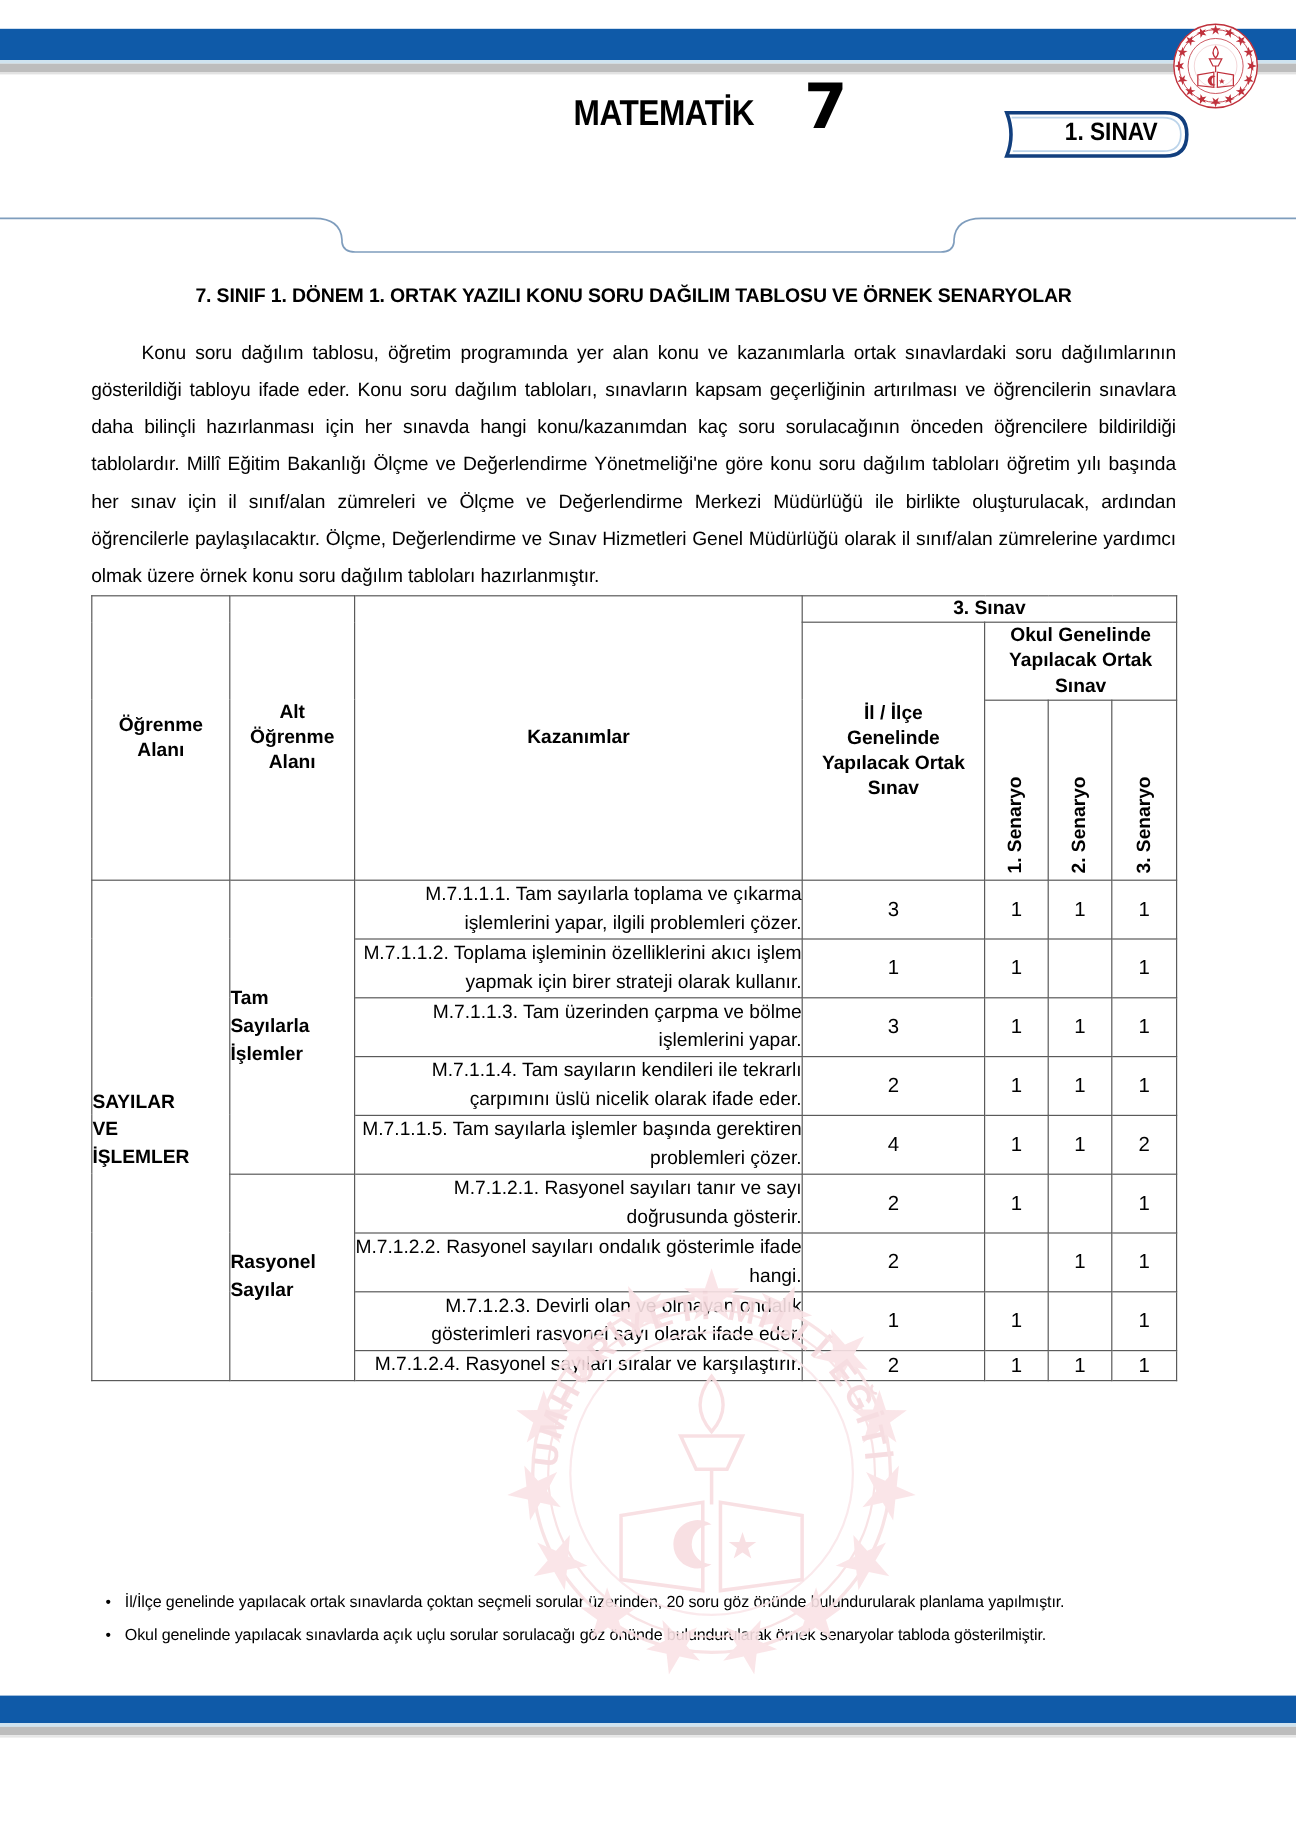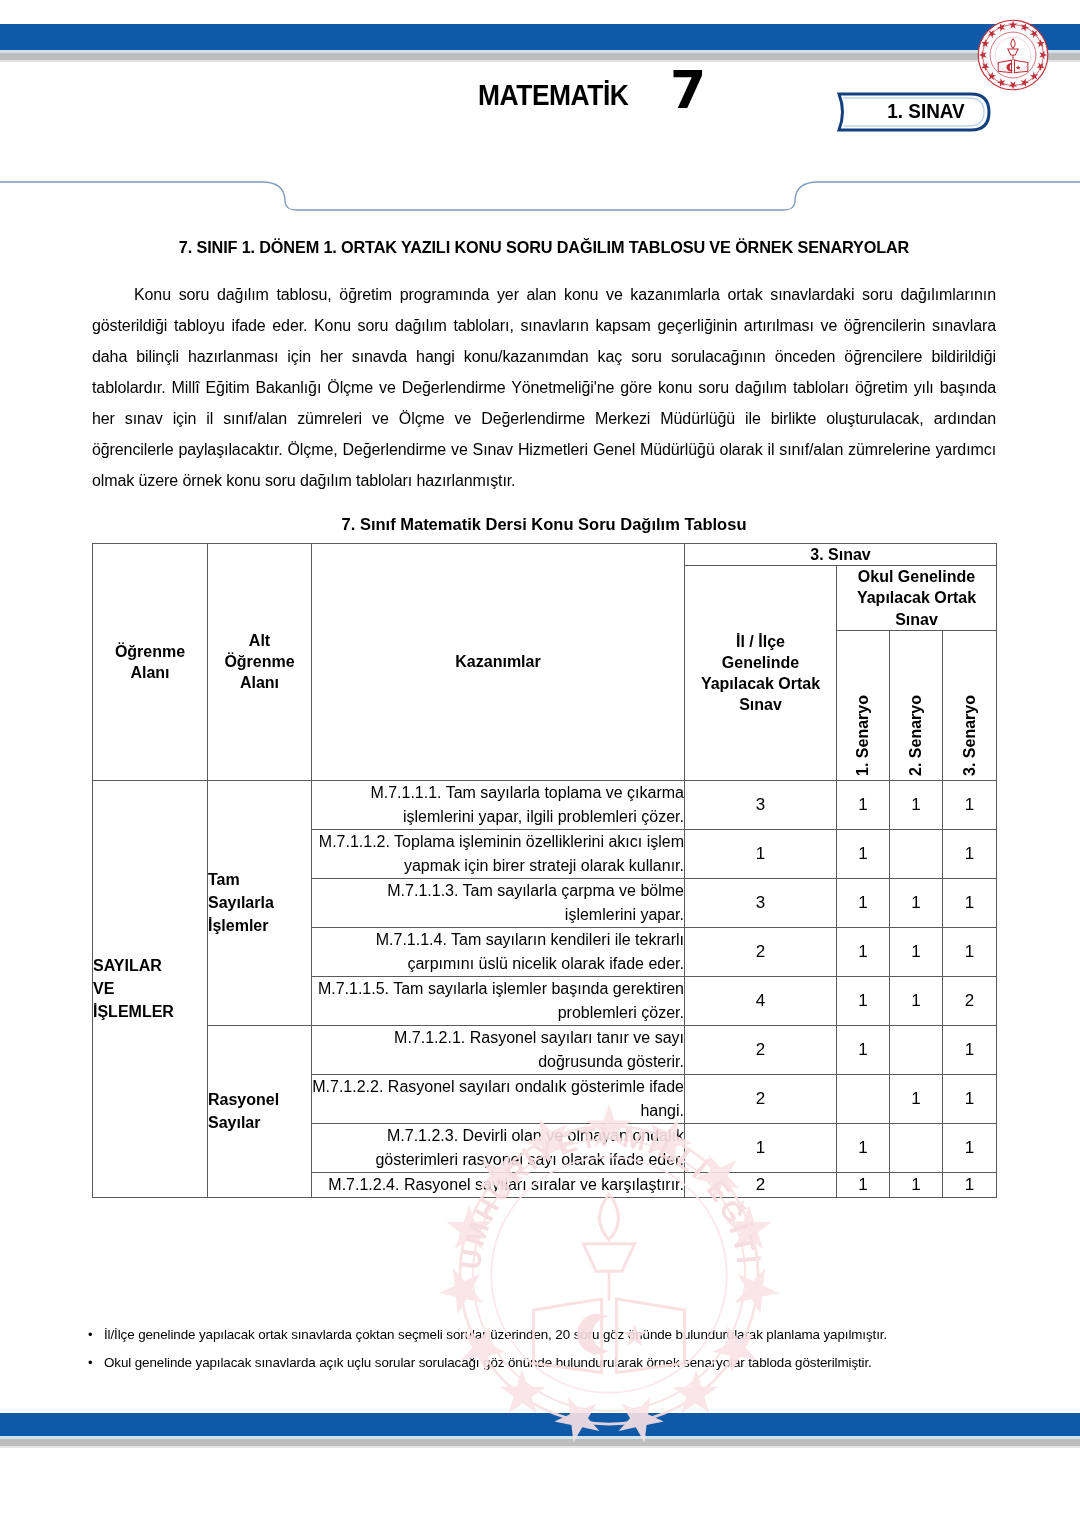--- a/index.html
+++ b/index.html
@@ -108,21 +108,21 @@
     top: 176px;
     left: 0;
     width: 1080px;
     height: 40px;
   }
 
   
   .content {
     position: absolute;
     top: 238px;
-    left: 92px;
+    left: 76px;
     width: 904px;
   }
   .doc-heading {
     font-size: 16.5px;
     font-weight: bold;
     text-align: center;
     letter-spacing: -0.15px;
     margin: 0 0 22px 0;
     transform: scaleX(0.985);
     transform-origin: center;
@@ -331,21 +331,20 @@
 <svg class="divider-curve" viewBox="0 0 1080 40" preserveAspectRatio="none">
   <path d="M0 6 L262 6 Q284 6 285 24 L285 26 Q286 34 296 34 L784 34 Q794 34 795 26 L795 24 Q796 6 818 6 L1080 6" fill="none" stroke="#7f9dbd" stroke-width="1.4"></path>
 </svg>
 
 <div class="content">
 
   <div class="doc-heading">7. SINIF 1. DÖNEM 1. ORTAK YAZILI KONU SORU DAĞILIM TABLOSU VE ÖRNEK SENARYOLAR</div>
 
   <p class="intro-paragraph">Konu soru dağılım tablosu, öğretim programında yer alan konu ve kazanımlarla ortak sınavlardaki soru dağılımlarının gösterildiği tabloyu ifade eder. Konu soru dağılım tabloları, sınavların kapsam geçerliğinin artırılması ve öğrencilerin sınavlara daha bilinçli hazırlanması için her sınavda hangi konu/kazanımdan kaç soru sorulacağının önceden öğrencilere bildirildiği tablolardır. Millî Eğitim Bakanlığı Ölçme ve Değerlendirme Yönetmeliği'ne göre konu soru dağılım tabloları öğretim yılı başında her sınav için il sınıf/alan zümreleri ve Ölçme ve Değerlendirme Merkezi Müdürlüğü ile birlikte oluşturulacak, ardından öğrencilerle paylaşılacaktır. Ölçme, Değerlendirme ve Sınav Hizmetleri Genel Müdürlüğü olarak il sınıf/alan zümrelerine yardımcı olmak üzere örnek konu soru dağılım tabloları hazırlanmıştır.</p>
 
-  <div class="table-caption">7. Sınıf Matematik Dersi Konu Soru Dağılım Tablosu</div>
 
   <div class="kst-wrap">
 
     <svg class="watermark" viewBox="0 0 400 400">
       <defs>
         <path id="wm-arc" d="M 60 200 A 140 140 0 0 1 340 200" fill="none"></path>
       </defs>
       <circle cx="200" cy="200" r="162" fill="none" stroke="#f8e0e3" stroke-width="3"></circle>
       <circle cx="200" cy="200" r="148" fill="none" stroke="#f8e0e3" stroke-width="2"></circle>
       <circle cx="200" cy="200" r="128" fill="none" stroke="#fae7ea" stroke-width="2"></circle>
@@ -446,21 +445,21 @@
           <td class="num-cell">1</td>
         </tr>
         <tr>
           <td class="obj-cell">M.7.1.1.2. Toplama işleminin özelliklerini akıcı işlem yapmak için birer strateji olarak kullanır.</td>
           <td class="num-cell">1</td>
           <td class="num-cell">1</td>
           <td class="num-cell"></td>
           <td class="num-cell">1</td>
         </tr>
         <tr>
-          <td class="obj-cell">M.7.1.1.3. Tam sayılarla çarpma ve bölme işlemlerini yapar.</td>
+          <td class="obj-cell">M.7.1.1.3. Tam üzerinden çarpma ve bölme işlemlerini yapar.</td>
           <td class="num-cell">3</td>
           <td class="num-cell">1</td>
           <td class="num-cell">1</td>
           <td class="num-cell">1</td>
         </tr>
         <tr>
           <td class="obj-cell">M.7.1.1.4. Tam sayıların kendileri ile tekrarlı çarpımını üslü nicelik olarak ifade eder.</td>
           <td class="num-cell">2</td>
           <td class="num-cell">1</td>
           <td class="num-cell">1</td>

